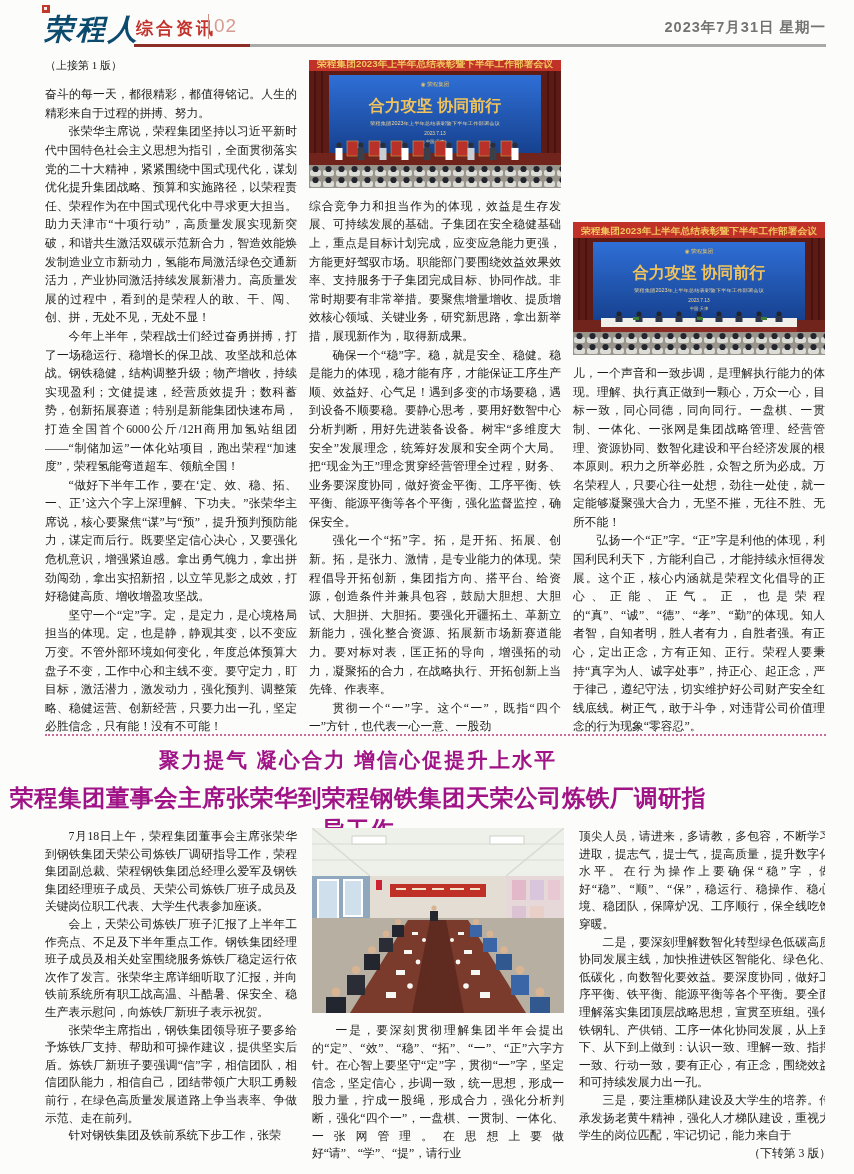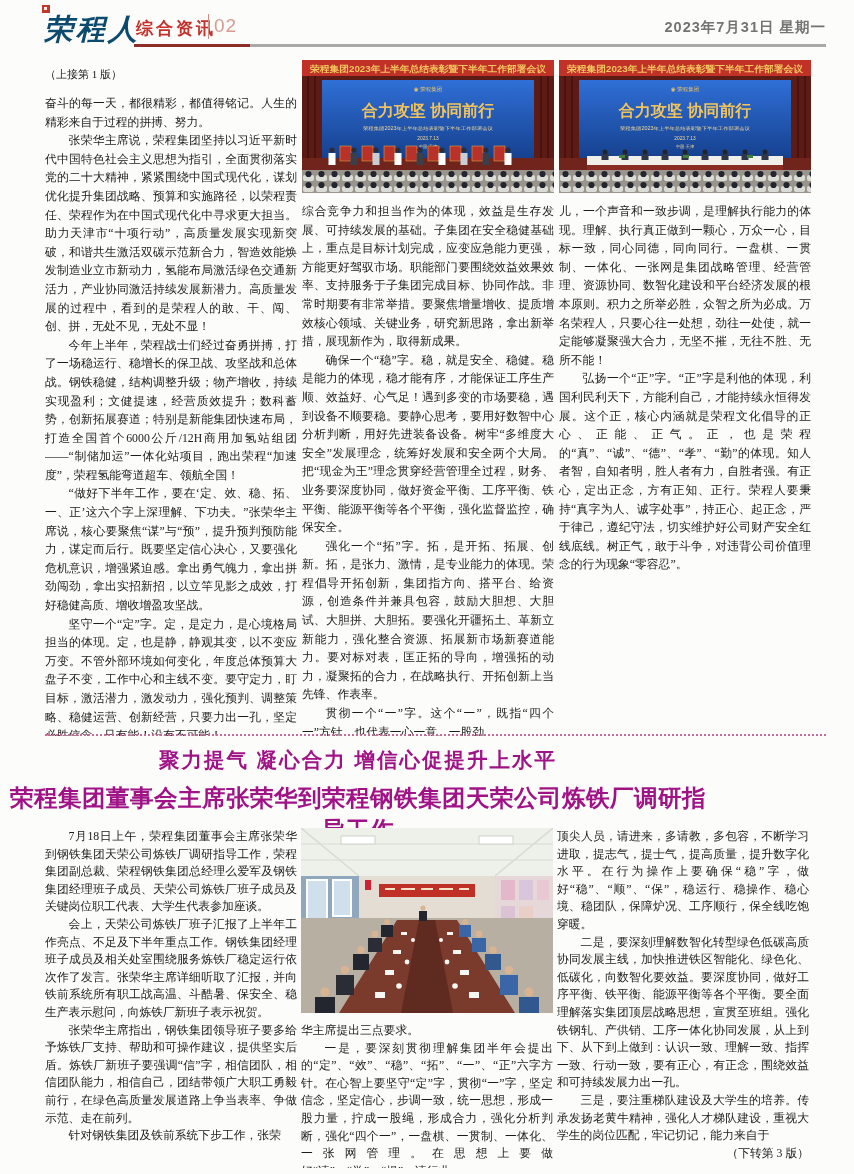--- a/index.html
+++ b/index.html
@@ -18,36 +18,36 @@
   .section{position:absolute;left:136px;top:17px;font-family:"Liberation Sans","DejaVu Sans",sans-serif;
         font-weight:700;font-size:17px;color:#c2312b;letter-spacing:3px;}
   .vline{position:absolute;left:208px;top:14px;width:1px;height:25px;background:#cf8d84;}
   .pagenum{position:absolute;left:214px;top:15px;font-family:"Liberation Sans","DejaVu Sans",sans-serif;
         font-size:19px;color:#d69a91;letter-spacing:1px;}
   .mdate{position:absolute;right:28px;top:18px;font-family:"Liberation Sans","DejaVu Sans",sans-serif;
         font-weight:700;font-size:14.5px;color:#737373;letter-spacing:1px;}
   .rule-red{position:absolute;left:134px;top:44px;width:116px;height:3px;background:#8d2f27;}
   .rule-gray{position:absolute;left:250px;top:44px;right:28px;height:3px;background:#a9a9a9;}
   
-  .top-cols{position:absolute;left:45px;top:60px;width:780px;height:676px;display:flex;gap:5px;overflow:hidden;}
+  .top-cols{position:absolute;left:45px;top:60px;width:780px;height:676px;display:flex;gap:12px;overflow:hidden;align-items:flex-end;}
   .col{width:252px;flex:0 0 252px;}
   .top-cols p{margin:0;font-size:11.8px;line-height:18.6px;text-align:justify;}
   .note{font-size:11px !important;line-height:16px !important;margin:6px 0 12px 0 !important;text-align:left !important;}
   .p-ind{text-indent:2em;}
   .p-flow{text-indent:0;}
   .photo{width:252px;margin-bottom:9px;display:block;border-radius:7px;}
   .photo svg{display:block;}
   
   .dotline{position:absolute;left:45px;right:28px;top:734px;border-top:2px dotted #c86a9a;}
   .headline{position:absolute;left:0;top:744px;width:716px;text-align:center;
         font-family:"Liberation Sans","DejaVu Sans",sans-serif;color:#a01387;}
   .headline .h1{font-size:20.5px;font-weight:900;letter-spacing:2px;margin:2px 0 8px 0;}
   .headline .h2{font-size:23.5px;font-weight:900;letter-spacing:0.5px;margin:0;}
   
-  .bot-cols{position:absolute;left:45px;top:828px;width:780px;height:340px;display:flex;gap:4px;overflow:hidden;}
+  .bot-cols{position:absolute;left:45px;top:828px;width:780px;height:340px;display:flex;gap:15px;overflow:hidden;}
   .bot-cols p{margin:0;font-size:11.8px;line-height:17.6px;text-align:justify;}
   .turnnote{text-align:right !important;text-indent:0;}
 </style>
 </head>
 <body>
 
 <div class="page">
 
   <header class="masthead">
     <div class="logo">
@@ -274,21 +274,20 @@
               <rect x="171" y="110" width="14" height="14" fill="#3a66a8"></rect>
             <circle cx="192" cy="122" r="3.8" fill="#d8b493"></circle>
               <rect x="184" y="126" width="16" height="16" fill="#31588f"></rect>
             <circle cx="208" cy="142" r="4.2" fill="#d8b493"></circle>
               <rect x="199" y="147" width="18" height="20" fill="#3a66a8"></rect>
             <circle cx="228" cy="164" r="4.6" fill="#d8b493"></circle>
               <rect x="218" y="169" width="20" height="16" fill="#31588f"></rect>
           </g>
         </svg>
       </div>
-      <p class="p-flow">华主席提出三点要求。</p>
       <p class="p-ind">一是，要深刻贯彻理解集团半年会提出的“定”、“效”、“稳”、“拓”、“一”、“正”六字方针。在心智上要坚守“定”字，贯彻“一”字，坚定信念，坚定信心，步调一致，统一思想，形成一股力量，拧成一股绳，形成合力，强化分析判断，强化“四个一”，一盘棋、一贯制、一体化、一张网管理。在思想上要做好“请”、“学”、“提”，请行业</p>
     </div>
 
     <div class="col">
       <p class="p-flow">顶尖人员，请进来，多请教，多包容，不断学习进取，提志气，提士气，提高质量，提升数字化水平。在行为操作上要确保“稳”字，做好“稳”、“顺”、“保”，稳运行、稳操作、稳心境、稳团队，保障炉况、工序顺行，保全线吃饱穿暖。</p>
       <p class="p-ind">二是，要深刻理解数智化转型绿色低碳高质协同发展主线，加快推进铁区智能化、绿色化、低碳化，向数智化要效益。要深度协同，做好工序平衡、铁平衡、能源平衡等各个平衡。要全面理解落实集团顶层战略思想，宣贯至班组。强化铁钢轧、产供销、工序一体化协同发展，从上到下、从下到上做到：认识一致、理解一致、指挥一致、行动一致，要有正心，有正念，围绕效益和可持续发展力出一孔。</p>
       <p class="p-ind">三是，要注重梯队建设及大学生的培养。传承发扬老黄牛精神，强化人才梯队建设，重视大学生的岗位匹配，牢记切记，能力来自于</p>
       <p class="turnnote">（下转第 3 版）</p>
     </div>
   </section>

